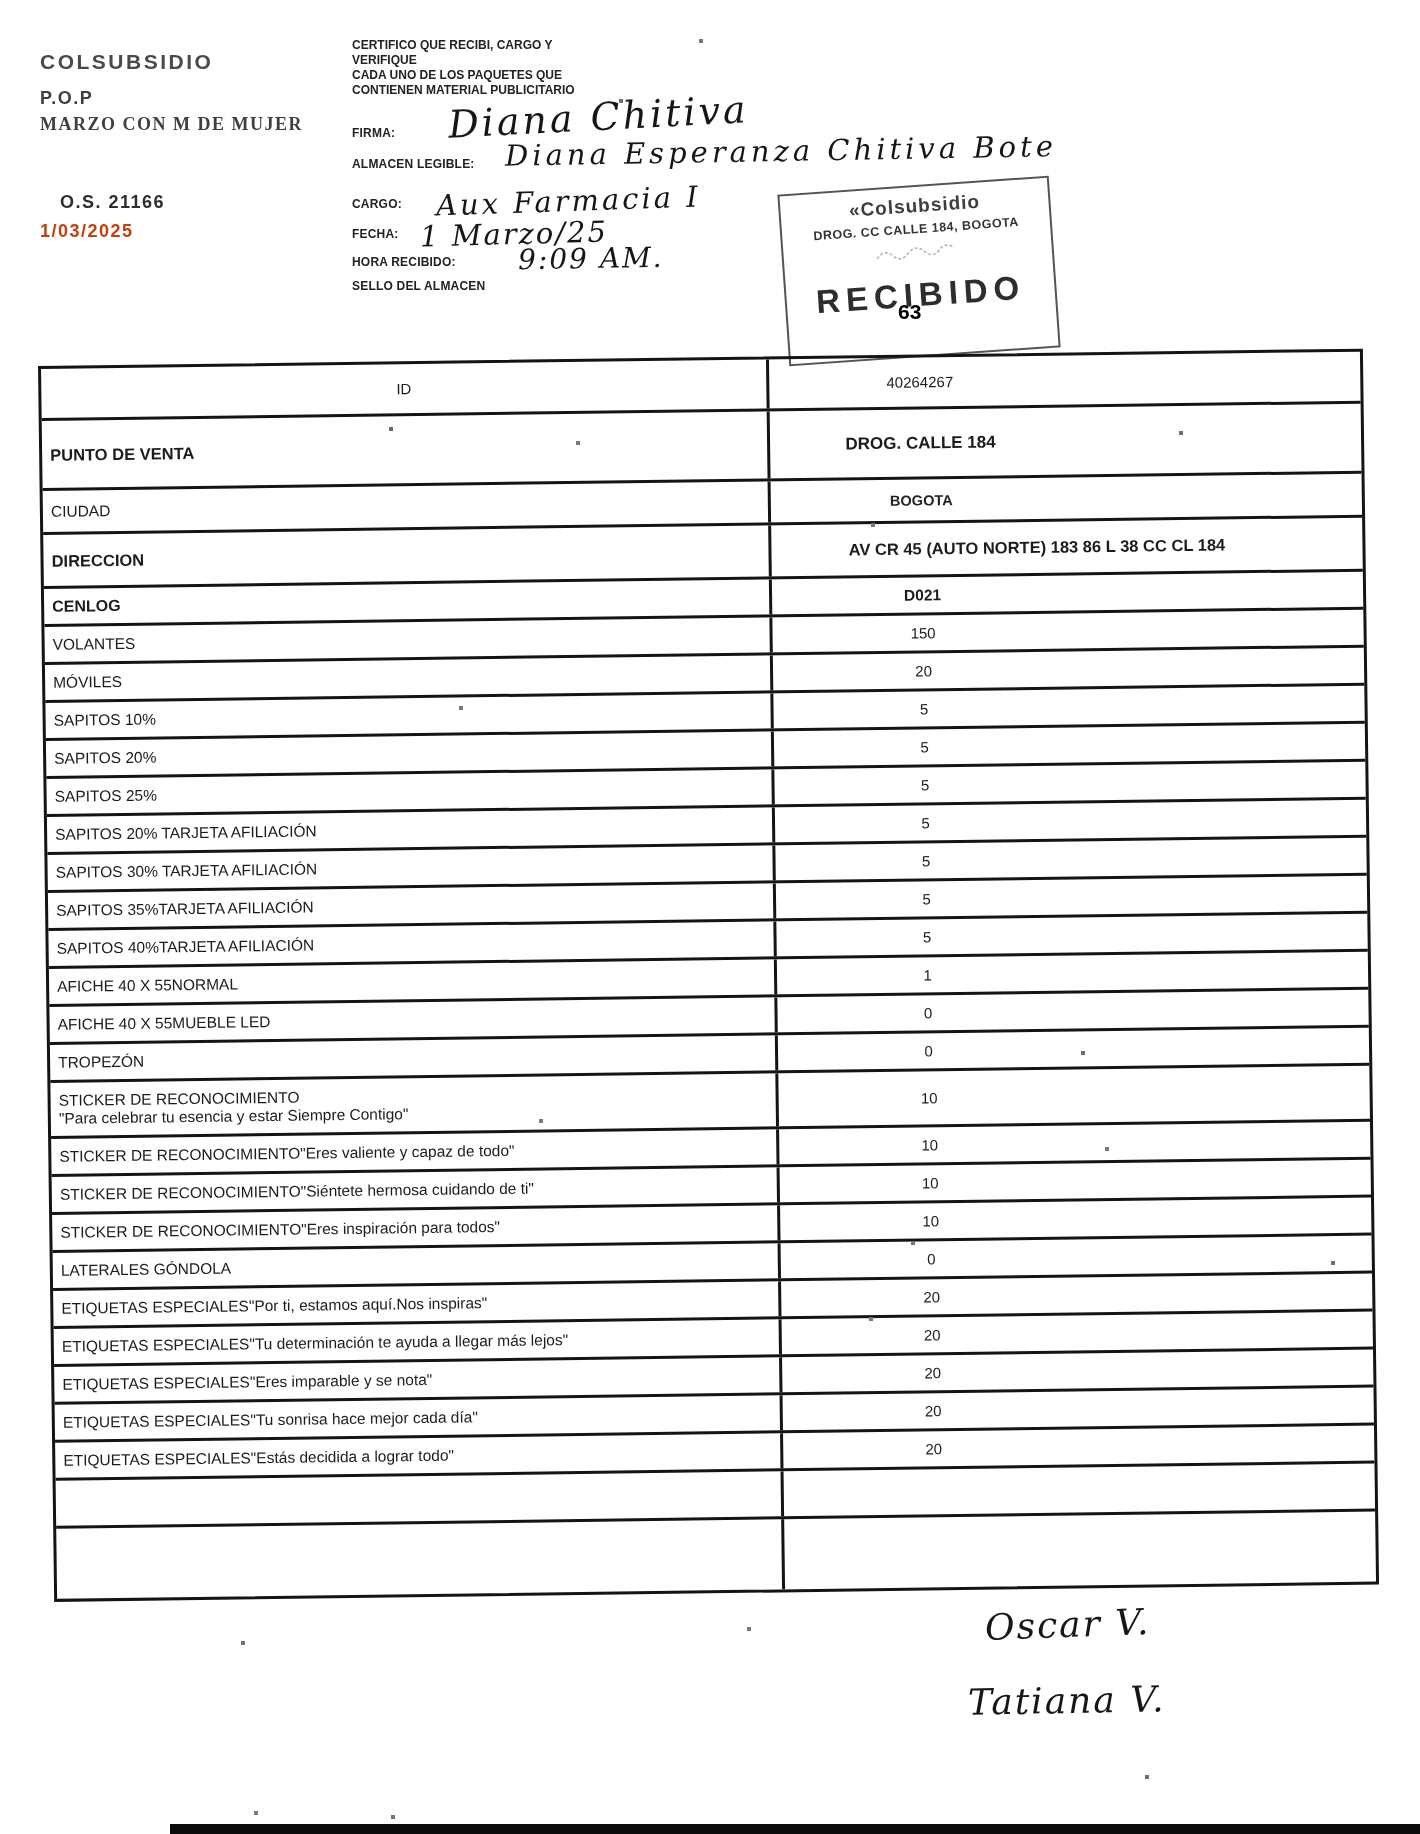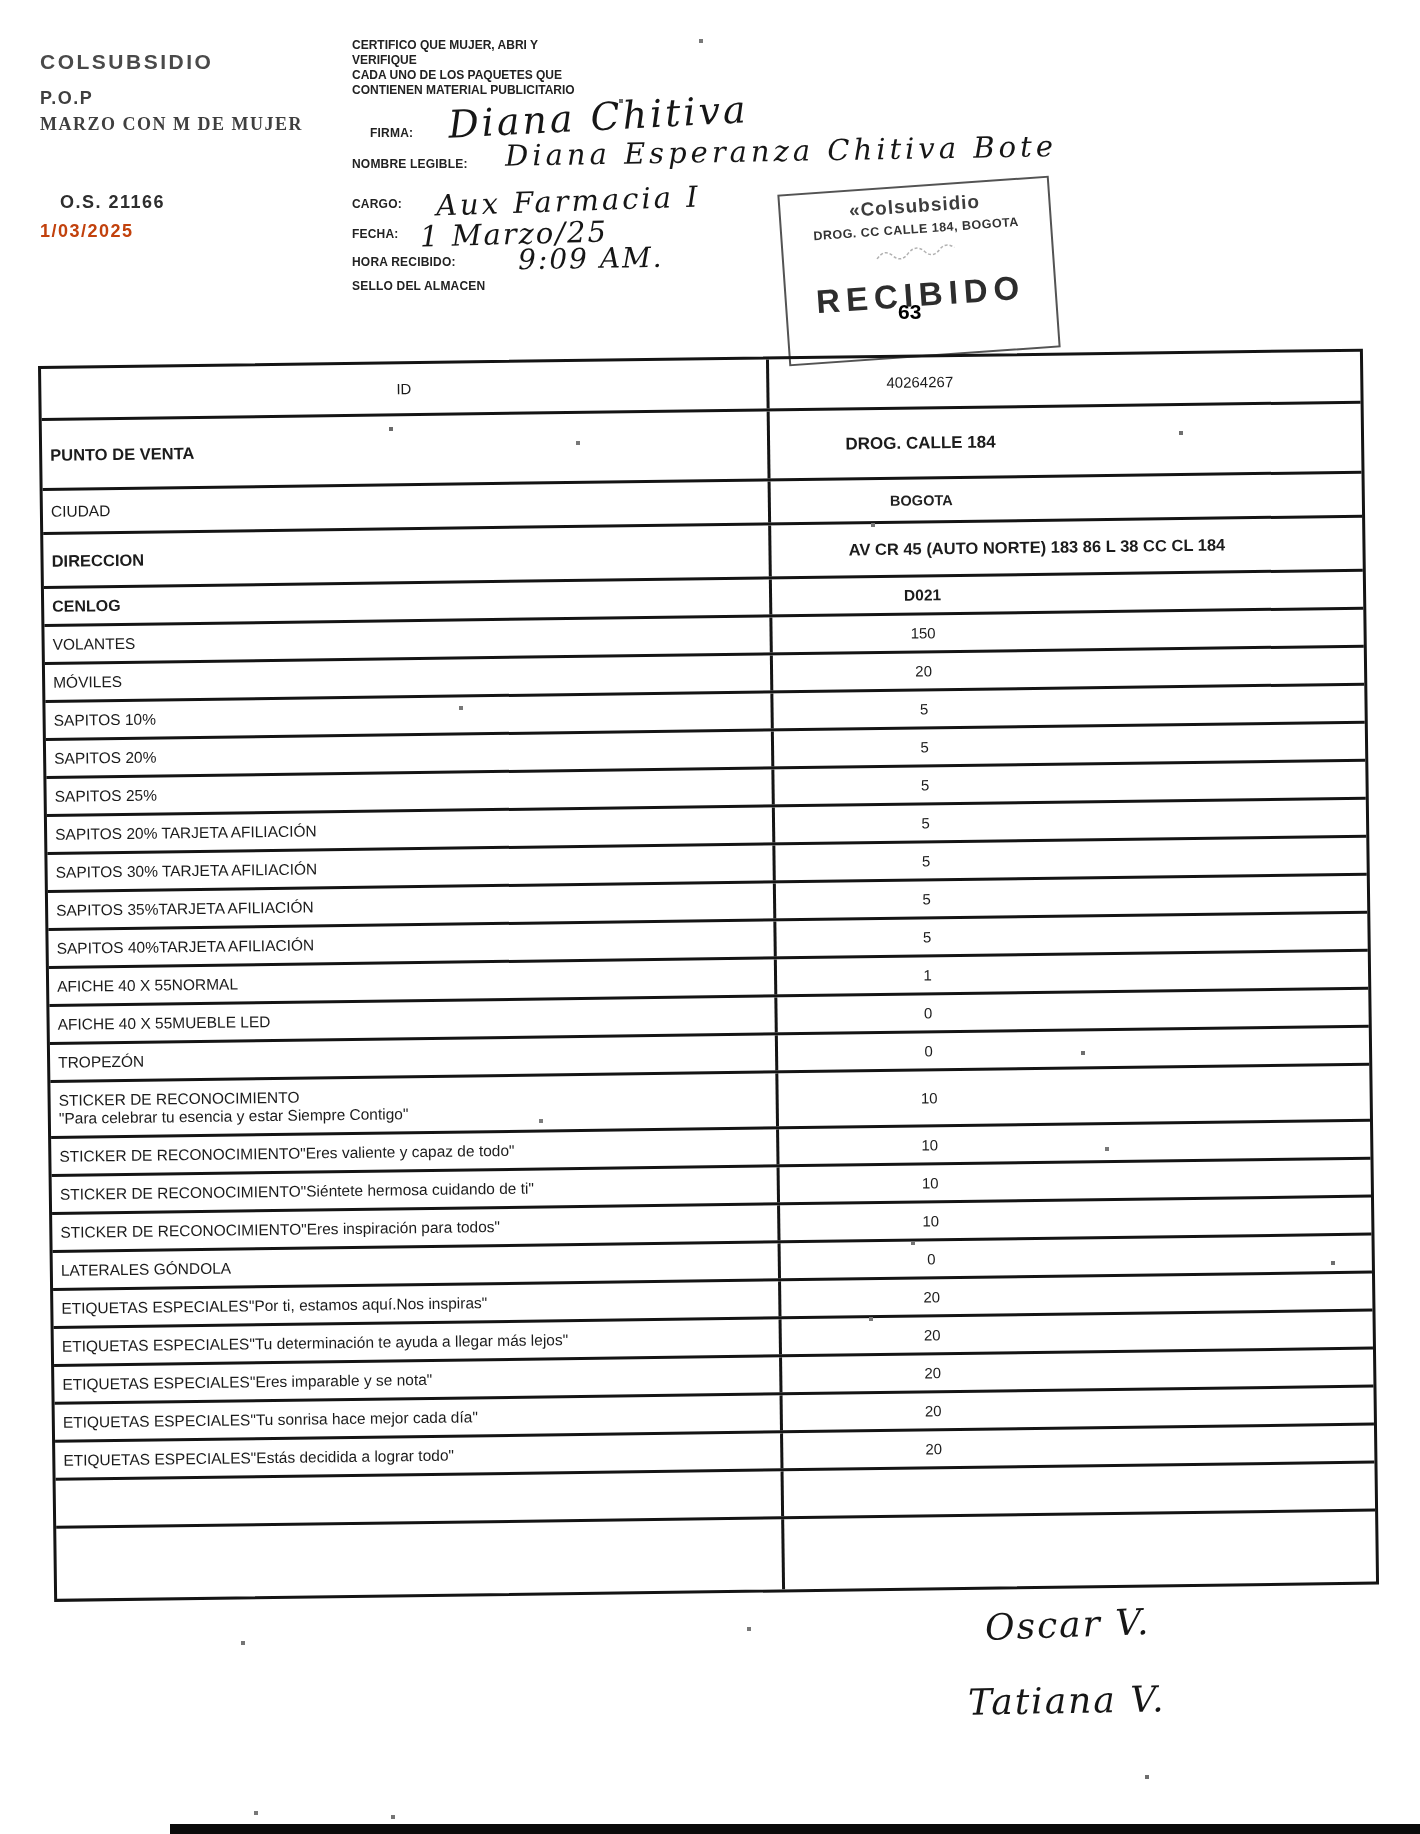--- a/index.html
+++ b/index.html
@@ -14,21 +14,21 @@
   
   .hdr{position:absolute;left:40px;font-weight:bold;color:#3f3f3f;letter-spacing:1.5px;}
   .hdr-company{top:50px;font-size:21px;letter-spacing:2.5px;color:#4a4a4a;}
   .hdr-pop{top:88px;font-size:18px;}
   .hdr-campaign{top:114px;font-size:18px;font-family:Liberation Serif, serif;}
   .hdr-os{top:192px;font-size:18px;color:#2e2e2e;margin-left:20px;}
   .hdr-date{top:221px;font-size:18px;color:#c2410c;}
   
   .cert{position:absolute;left:352px;top:38px;width:300px;font-size:12px;font-weight:bold;line-height:15px;color:#222;}
   .flabel{position:absolute;left:352px;font-size:12px;font-weight:bold;color:#222;letter-spacing:.2px;}
-  .fl-firma{top:126px;margin-left:18px;}
+  .fl-firma{top:126px;}
   .fl-nombre{top:157px;}
   .fl-cargo{top:197px;}
   .fl-fecha{top:227px;}
   .fl-hora{top:255px;}
   .fl-sello{top:279px;}
   
   .hand{position:absolute;font-family:"DejaVu Serif",serif;font-style:italic;color:#161616;white-space:nowrap;}
   .hw-firma{left:448px;top:95px;font-size:38px;letter-spacing:3px;transform:rotate(-3deg);}
   .hw-nombre{left:505px;top:134px;font-size:29px;letter-spacing:4px;transform:rotate(-1deg);}
   .hw-cargo{left:436px;top:184px;font-size:29px;letter-spacing:3px;transform:rotate(-2deg);}
@@ -103,28 +103,28 @@
 
 <div id="page">
 
   <div class="hdr hdr-company">COLSUBSIDIO</div>
   <div class="hdr hdr-pop">P.O.P</div>
   <div class="hdr hdr-campaign">MARZO CON M DE MUJER</div>
   <div class="hdr hdr-os">O.S. 21166</div>
   <div class="hdr hdr-date">1/03/2025</div>
 
   <div class="cert">
-    <div>CERTIFICO QUE MUJER, ABRI Y</div>
+    <div>CERTIFICO QUE RECIBI, CARGO Y</div>
     <div>VERIFIQUE</div>
     <div>CADA  UNO DE LOS PAQUETES QUE</div>
     <div>CONTIENEN MATERIAL PUBLICITARIO</div>
   </div>
 
   <div class="flabel fl-firma">FIRMA:</div>
-  <div class="flabel fl-nombre">NOMBRE LEGIBLE:</div>
+  <div class="flabel fl-nombre">ALMACEN LEGIBLE:</div>
   <div class="flabel fl-cargo">CARGO:</div>
   <div class="flabel fl-fecha">FECHA:</div>
   <div class="flabel fl-hora">HORA RECIBIDO:</div>
   <div class="flabel fl-sello">SELLO DEL ALMACEN</div>
 
   <div class="hand hw-firma">Diana Chitiva</div>
   <div class="hand hw-nombre">Diana Esperanza Chitiva Bote</div>
   <div class="hand hw-cargo">Aux Farmacia I</div>
   <div class="hand hw-fecha">1 Marzo/25</div>
   <div class="hand hw-hora">9:09 AM.</div>

